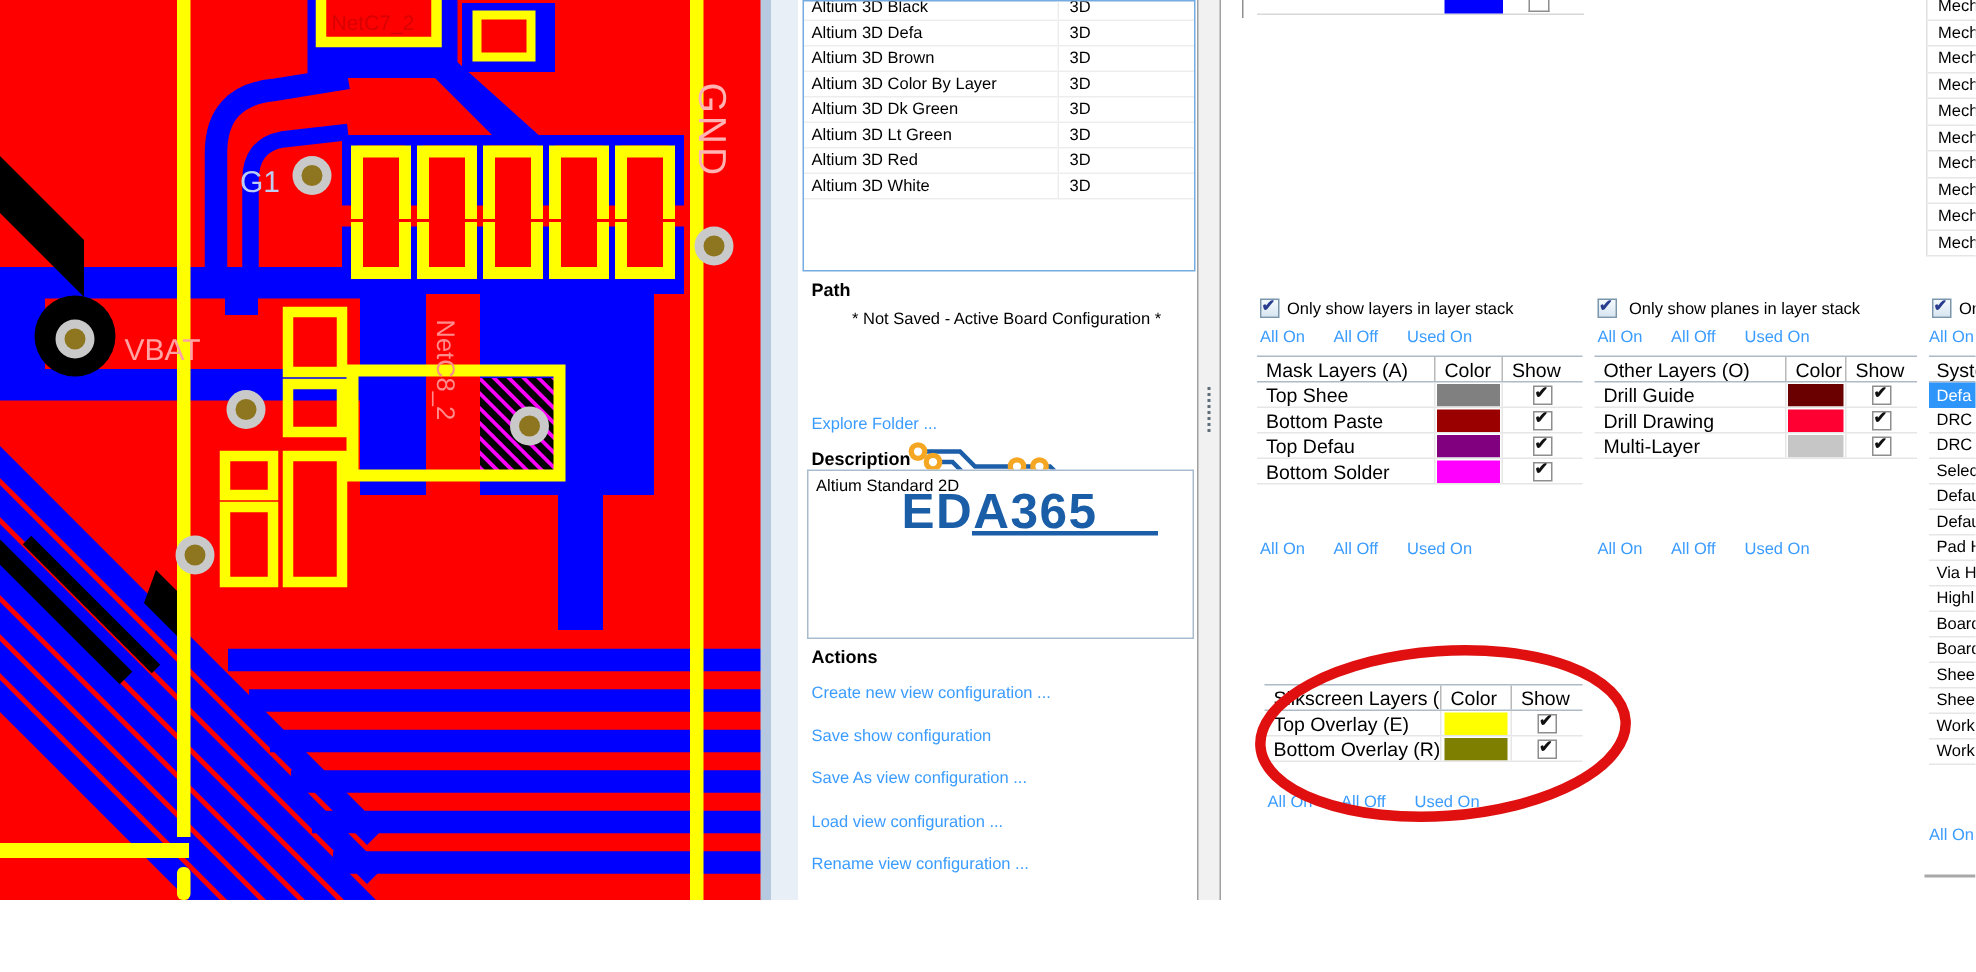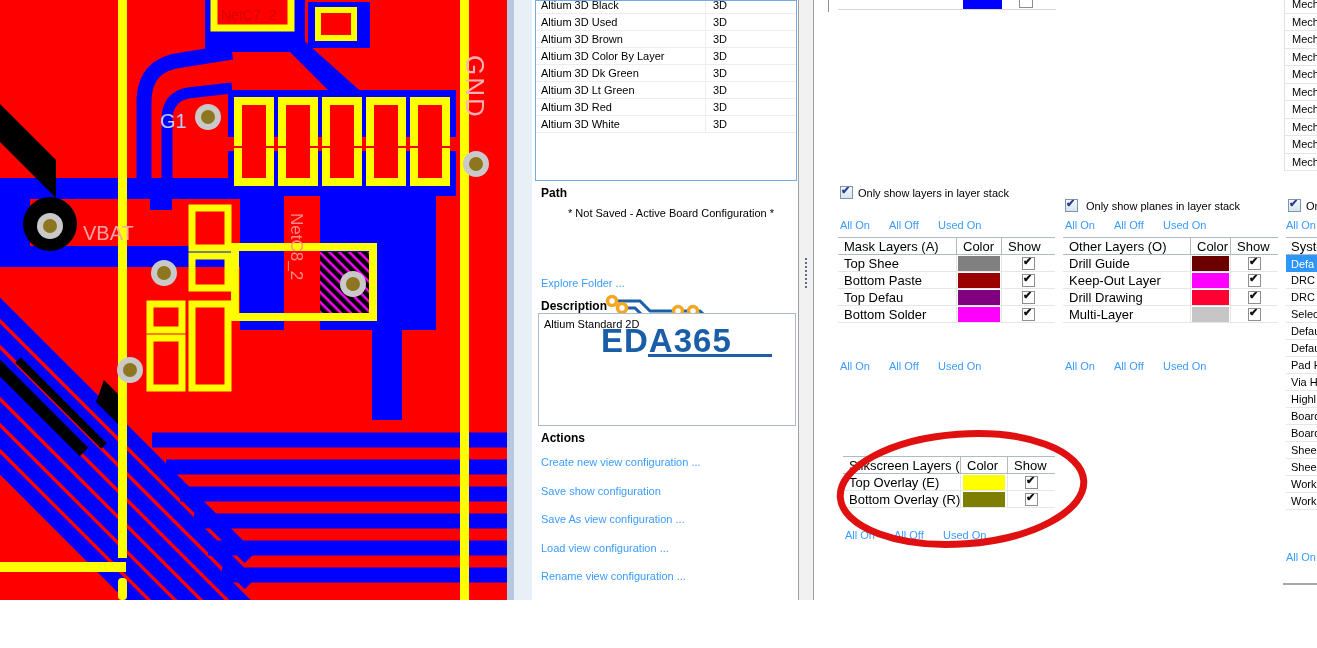--- a/index.html
+++ b/index.html
@@ -173,21 +173,21 @@
 <div class="abs" style="left:507px;top:0;width:7px;height:600px;background:#B6C9E0"></div>
 <div class="abs" style="left:514px;top:0;width:18px;height:600px;background:#E9EFF7"></div>
 
 <div class="abs listbox" style="left:535px;top:0;width:260px;height:179px">
   <div style="margin-top:-4px">
     <div class="lrow">
         <div class="lname t11">Altium 3D Black</div>
         <div class="lkind t11">3D</div>
       </div>
     <div class="lrow">
-        <div class="lname t11">Altium 3D Used</div>
+        <div class="lname t11">Altium 3D Defa</div>
         <div class="lkind t11">3D</div>
       </div>
     <div class="lrow">
         <div class="lname t11">Altium 3D Brown</div>
         <div class="lkind t11">3D</div>
       </div>
     <div class="lrow">
         <div class="lname t11">Altium 3D Color By Layer</div>
         <div class="lkind t11">3D</div>
       </div>
@@ -252,21 +252,21 @@
       <div class="dot"></div>
       <div class="dot"></div>
   </div>
 </div>
 <div class="abs" style="left:828px;top:0;width:1px;height:12px;background:#909090"></div>
 
 <div class="abs" style="left:838px;top:9px;width:218px;height:1px;background:#D8D8D8"></div>
 <div class="abs" style="left: 963px; top: 0px; width: 39px; height: 9px; background: rgb(0, 0, 255);"></div>
 <div class="abs" style="left:1019px;top:0;width:12px;height:7px;border:1px solid #8E8E8E;border-top:none"></div>
 
-<div class="abs" style="left:840px;top:186px;display:flex;align-items:flex-end">
+<div class="abs" style="left:840px;top:199px;display:flex;align-items:flex-end">
   <div class="cbf on"></div>
   <span class="t11" style="margin-left:5px">Only show layers in layer stack</span>
 </div>
 <div class="abs lnk" style="left:840px;top:219px">All On</div>
 <div class="abs lnk" style="left:889px;top:219px">All Off</div>
 <div class="abs lnk" style="left:938px;top:219px">Used On</div>
 
 <div class="tbl" style="left:838px;top:237px;width:217px">
   <div class="trh">
     <div class="cell cName" style="width:118px">Mask Layers (A)</div>
@@ -325,29 +325,20 @@
 <div class="tbl" style="left:1063px;top:237px;width:215px">
   <div class="trh">
     <div class="cell cName" style="width:127px">Other Layers (O)</div>
     <div class="cell hsep" style="width:40px">Color</div>
     <div class="cell hsep" style="width:48px">Show</div>
   </div>
   <div class="trr">
     <div class="cell cName" style="width:127px">Drill Guide</div>
     <div class="cell csep" style="width:40px">
         <div class="sw" style="width: 37px; background: rgb(107, 0, 0);"></div>
-      </div>
-    <div class="cell csep" style="width:48px">
-        <div class="cb on"></div>
-      </div>
-  </div>
-  <div class="trr">
-    <div class="cell cName" style="width:127px">Keep-Out Layer</div>
-    <div class="cell csep" style="width:40px">
-        <div class="sw" style="width: 37px; background: rgb(255, 0, 255);"></div>
       </div>
     <div class="cell csep" style="width:48px">
         <div class="cb on"></div>
       </div>
   </div>
   <div class="trr">
     <div class="cell cName" style="width:127px">Drill Drawing</div>
     <div class="cell csep" style="width:40px">
         <div class="sw" style="width: 37px; background: rgb(255, 0, 51);"></div>
       </div>

